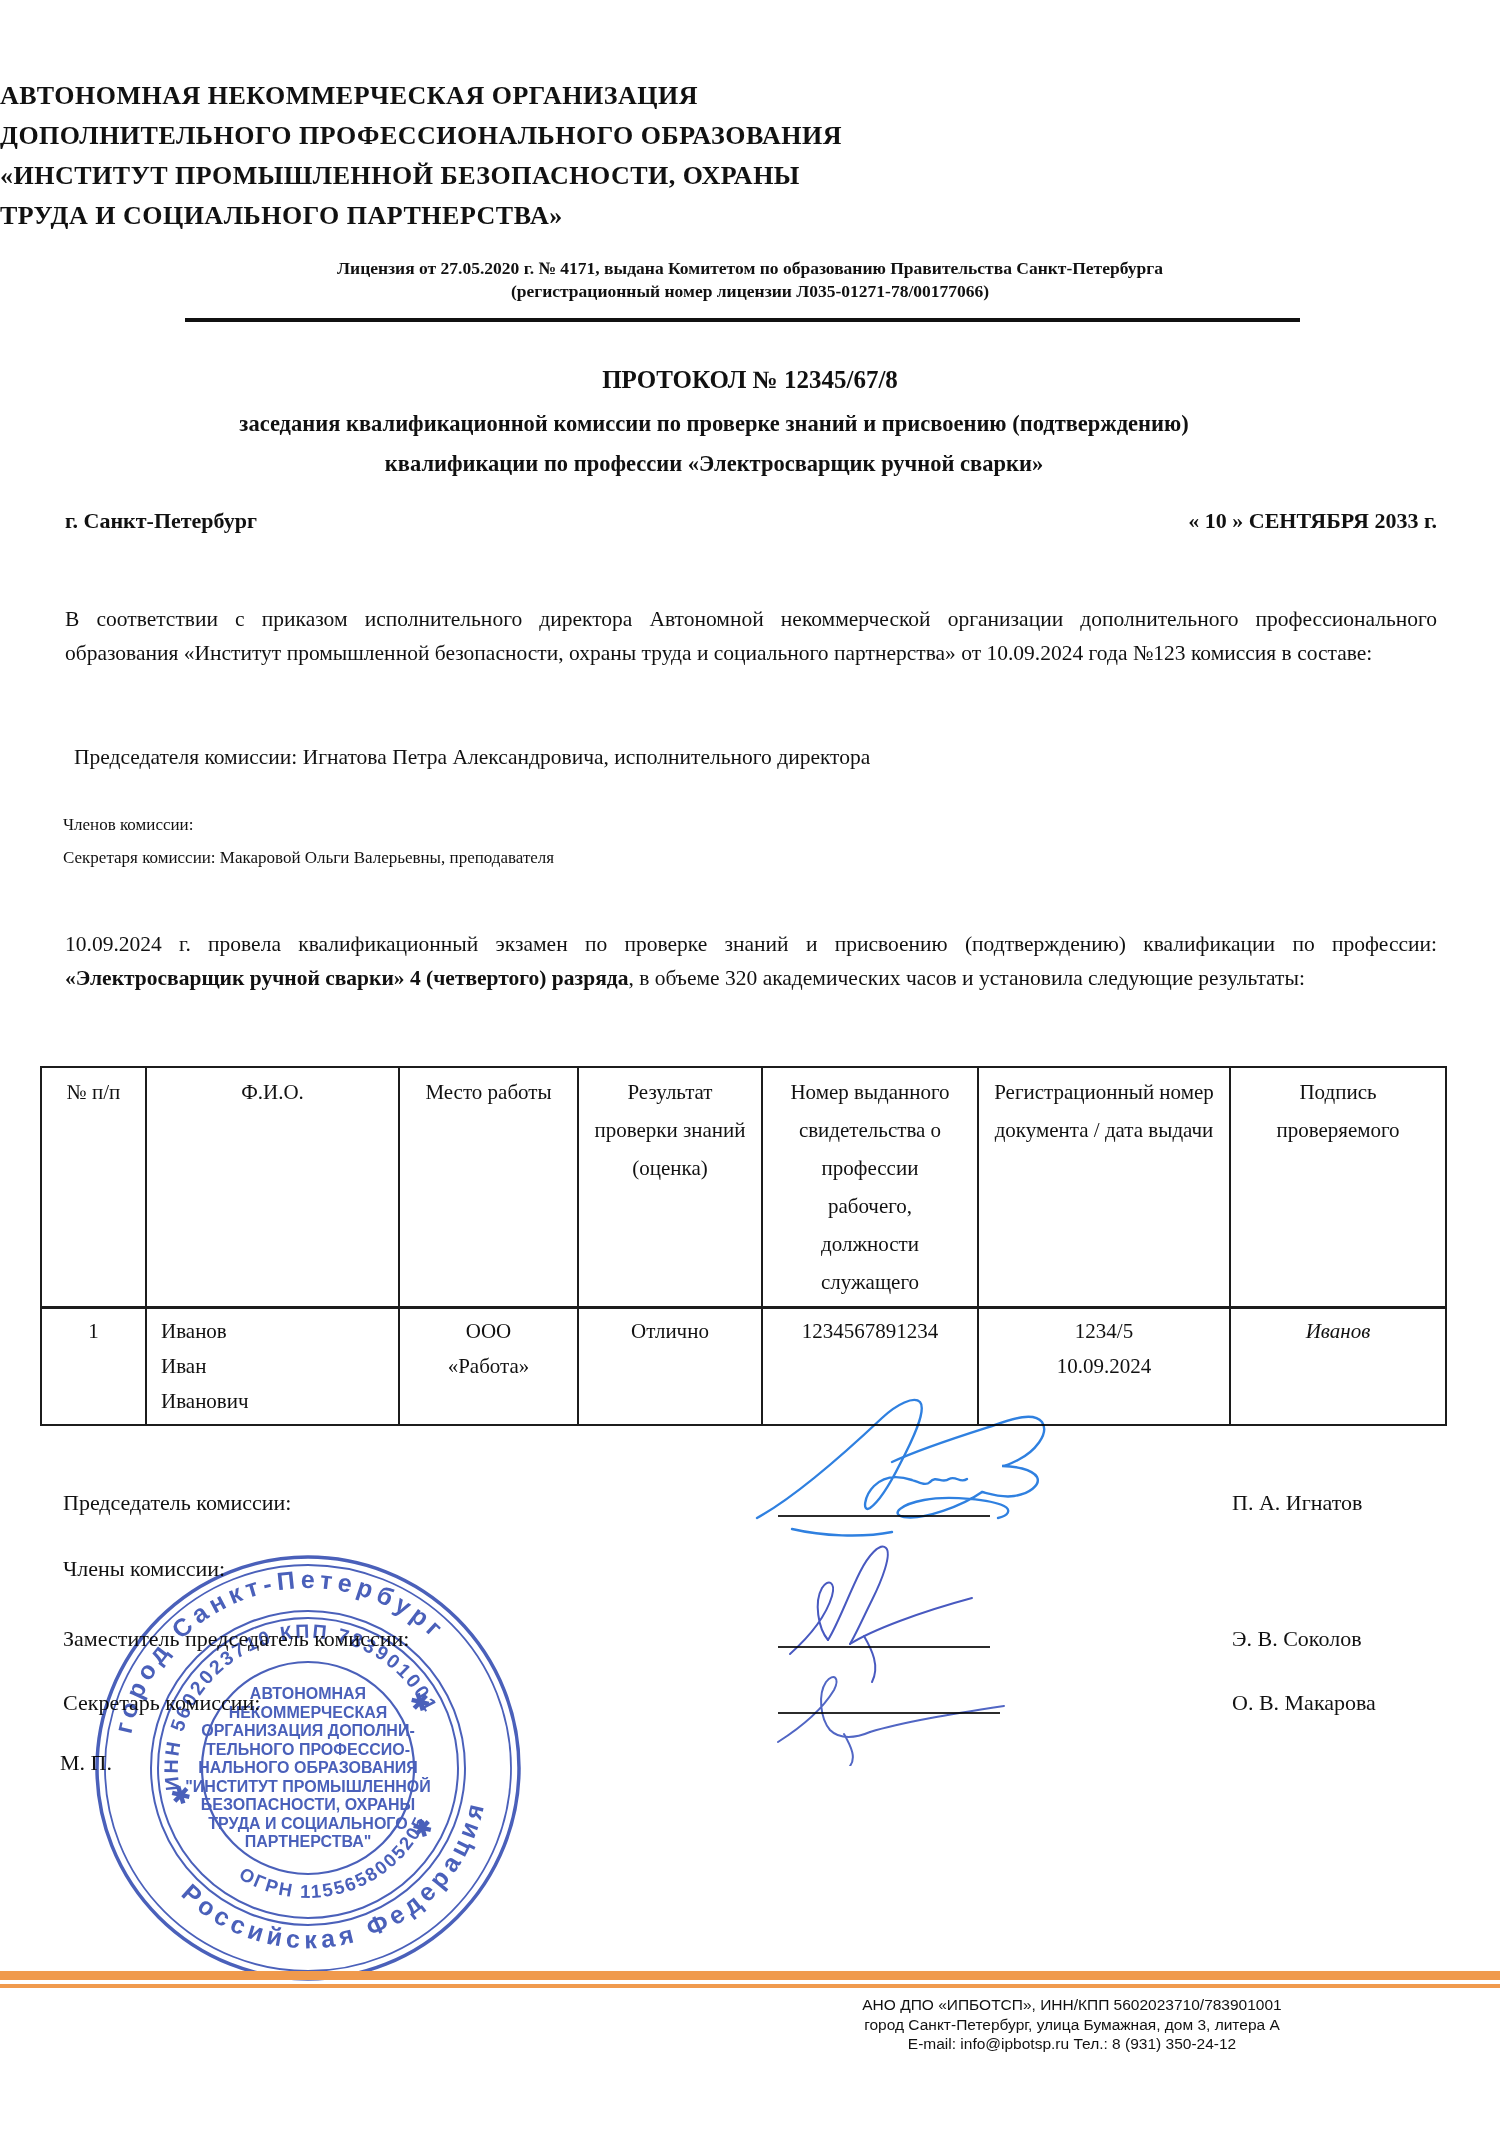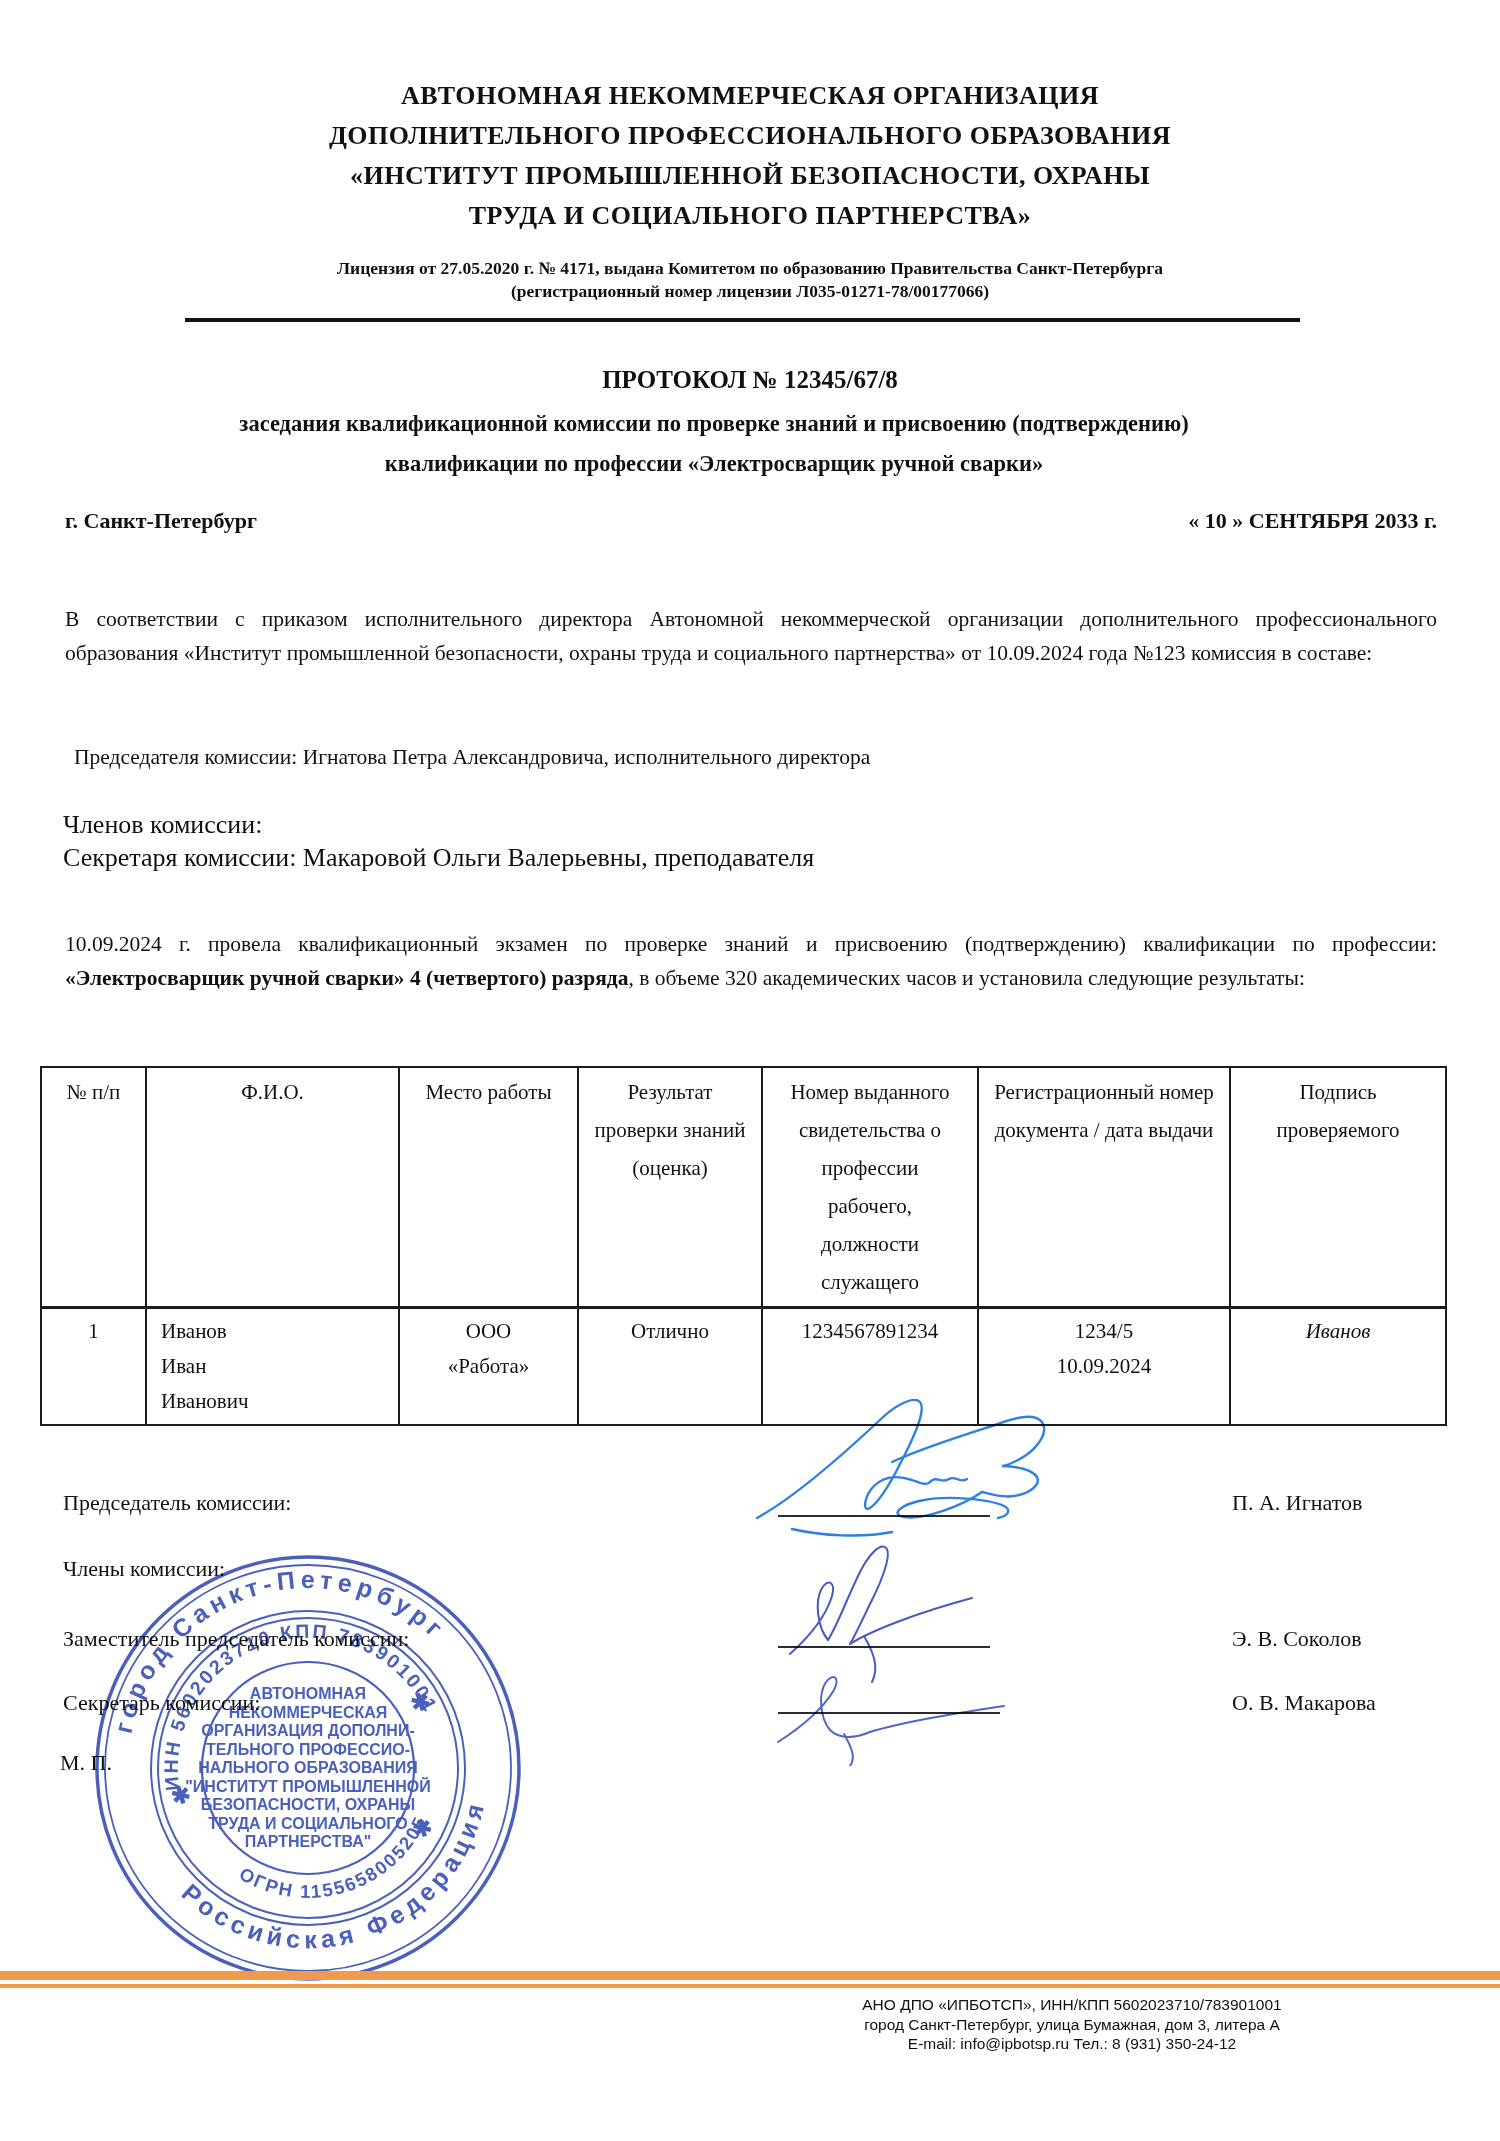--- a/index.html
+++ b/index.html
@@ -3,35 +3,35 @@
 <meta charset="utf-8">
 <style>
   html,body{margin:0;padding:0;background:#e8e8e8;}
   .page{
     position:relative;width:1500px;height:2141px;background:#ffffff;
     font-family:"Liberation Serif", serif;color:#111;overflow:hidden;
     margin:0 auto;
   }
   .abs{position:absolute;}
   
-  .org-name{top:76px;left:0;width:1500px;text-align:center;font-weight:bold;
+  .org-name{top:76px;left:0;width:1500px;text-align:left;font-weight:bold;
     font-size:26px;line-height:40px;letter-spacing:.5px;}
   .license{top:257px;left:0;width:1500px;text-align:center;font-weight:bold;
     font-size:17.5px;line-height:23px;}
   .rule{top:318px;left:185px;width:1115px;height:4px;background:#111;}
   .doc-title{top:366px;left:0;width:1500px;text-align:center;font-weight:bold;font-size:25px;}
   .subtitle{top:404px;left:0;width:1428px;text-align:center;font-weight:bold;
     font-size:22.5px;line-height:40px;}
   .cityrow{top:508px;left:65px;width:1372px;font-weight:bold;font-size:22px;}
   .cityrow .city{float:left;}
   .cityrow .date{float:right;}
   .para{font-size:21.5px;line-height:33.5px;margin:0;}
   .p1{top:603px;left:65px;width:1372px;text-align:justify;}
   .chairman{top:741px;left:74px;width:1380px;}
-  .members{top:808px;left:63px;width:1380px;font-size:26px;line-height:33px;}
+  .members{top:808px;left:63px;width:1380px;font-size:17px;line-height:33px;}
   .p2{top:928px;left:65px;width:1372px;text-align:justify;}
   
   .results{top:1066px;left:40px;width:1405px;border-collapse:collapse;
     font-size:21px;table-layout:fixed;}
   .results th,.results td{border:2px solid #1c1c1c;vertical-align:top;
     padding:5px 14px;font-weight:normal;text-align:center;}
   .results thead th{line-height:38px;border-bottom:3px solid #1c1c1c;}
   .results tbody td{line-height:35px;white-space:pre-line;}
   .results td.fio{text-align:left;padding-left:14px;}
   .results td.sig{font-style:italic;}

